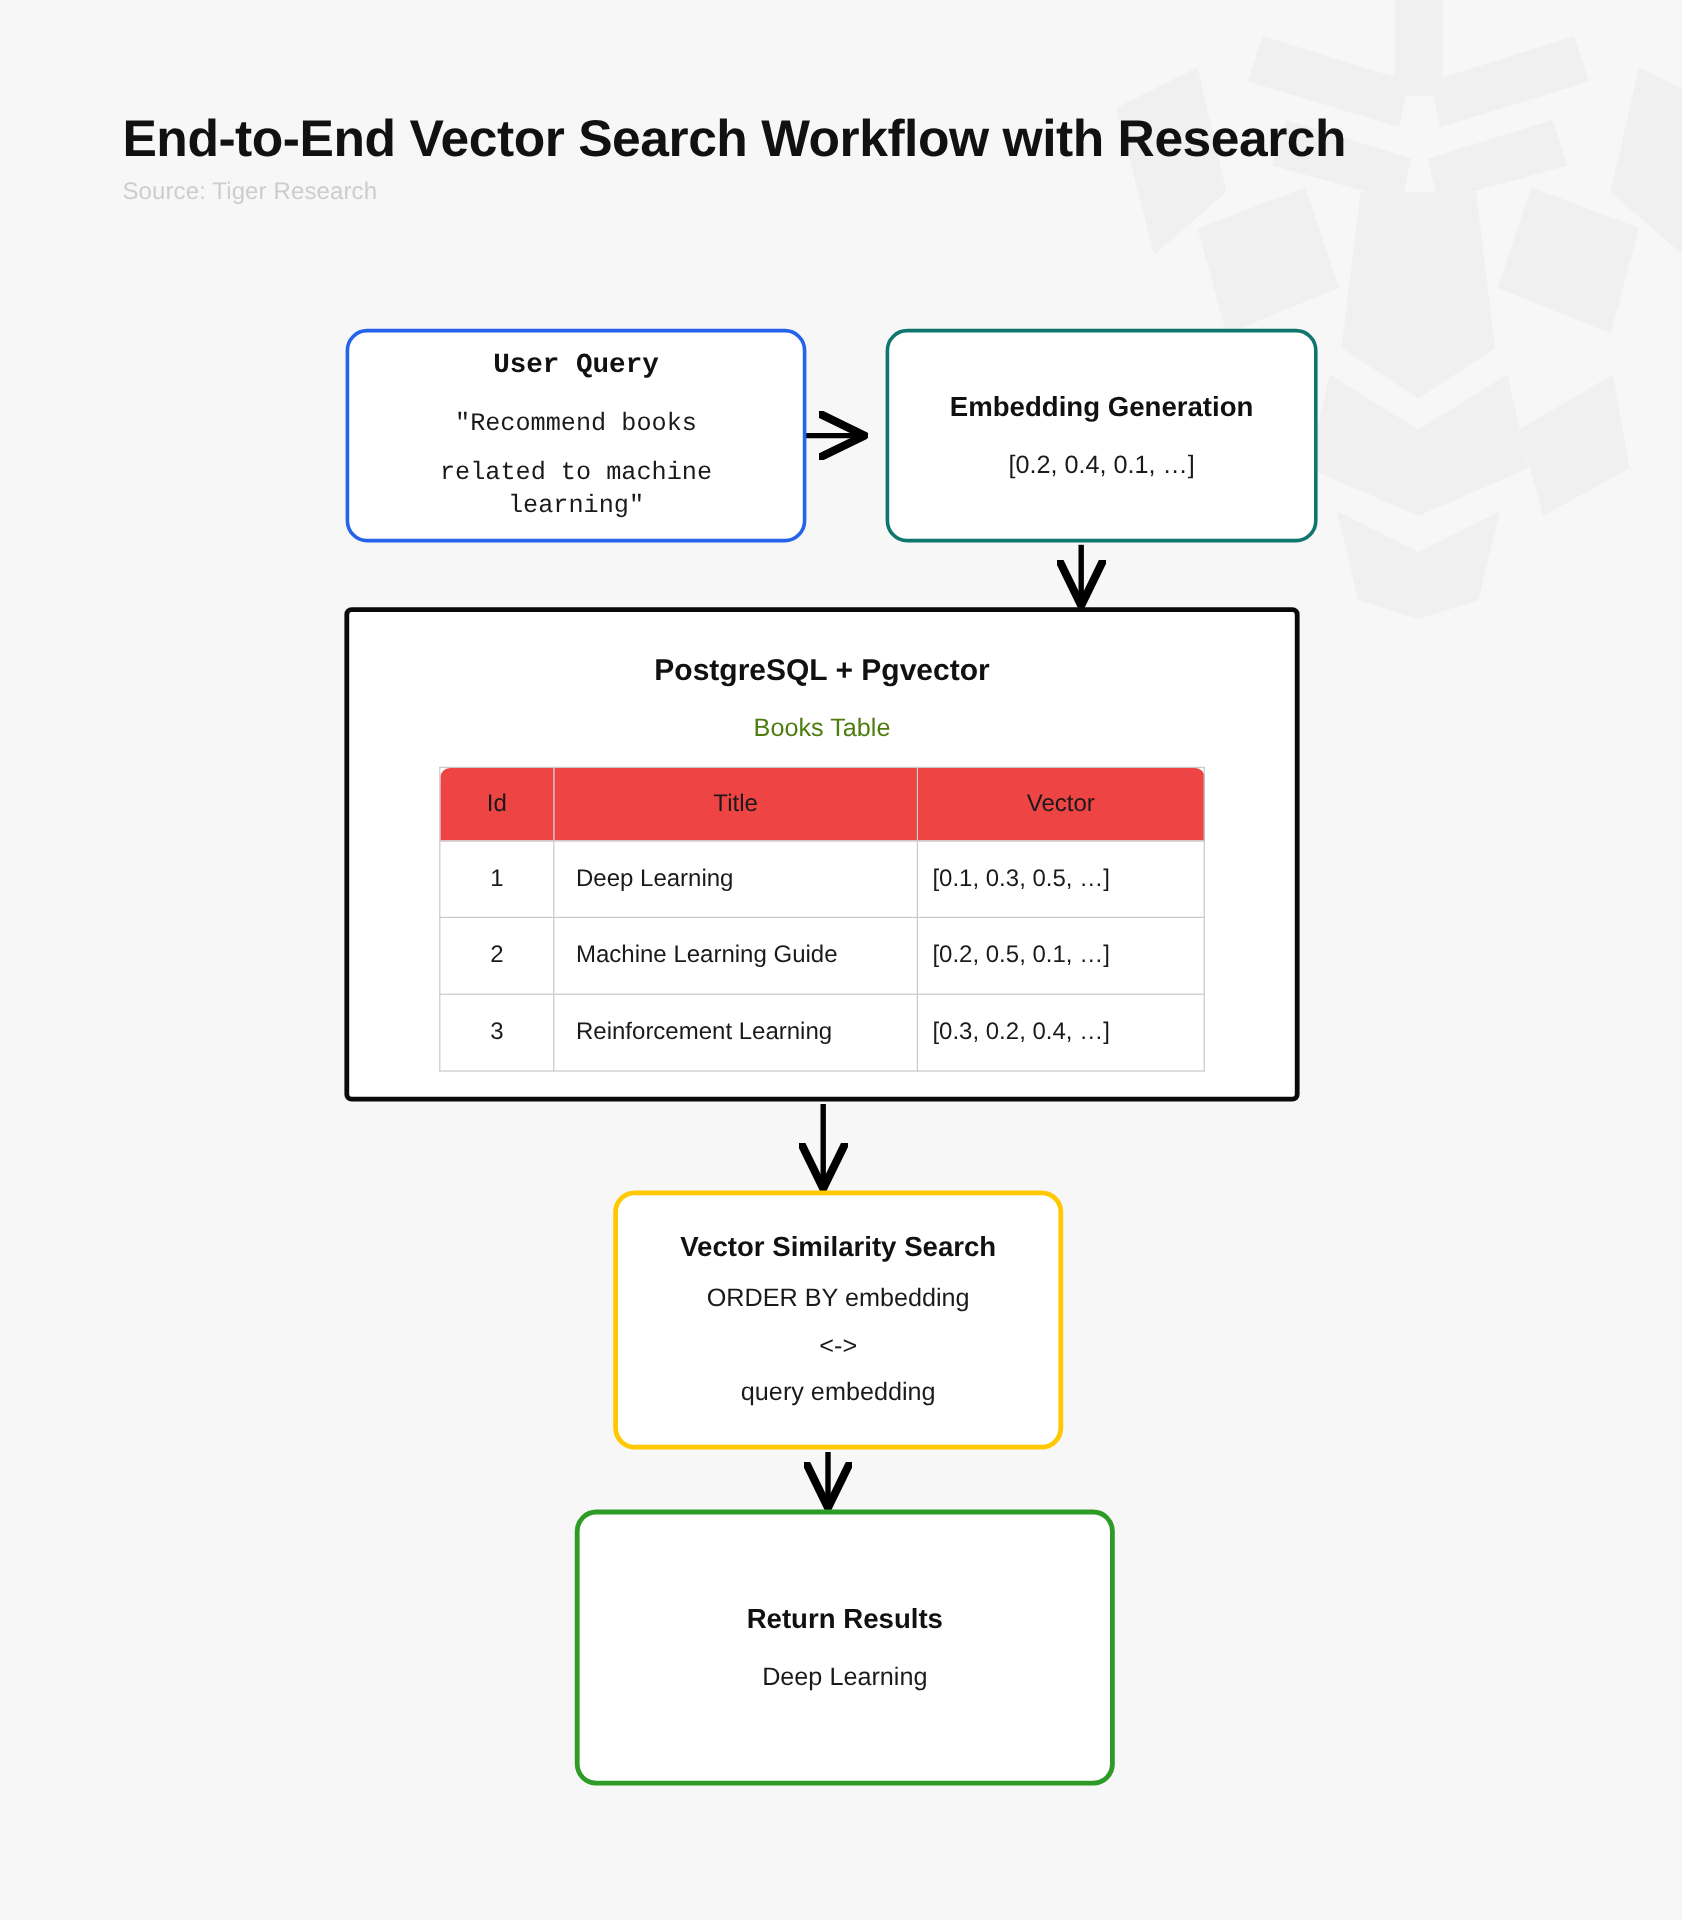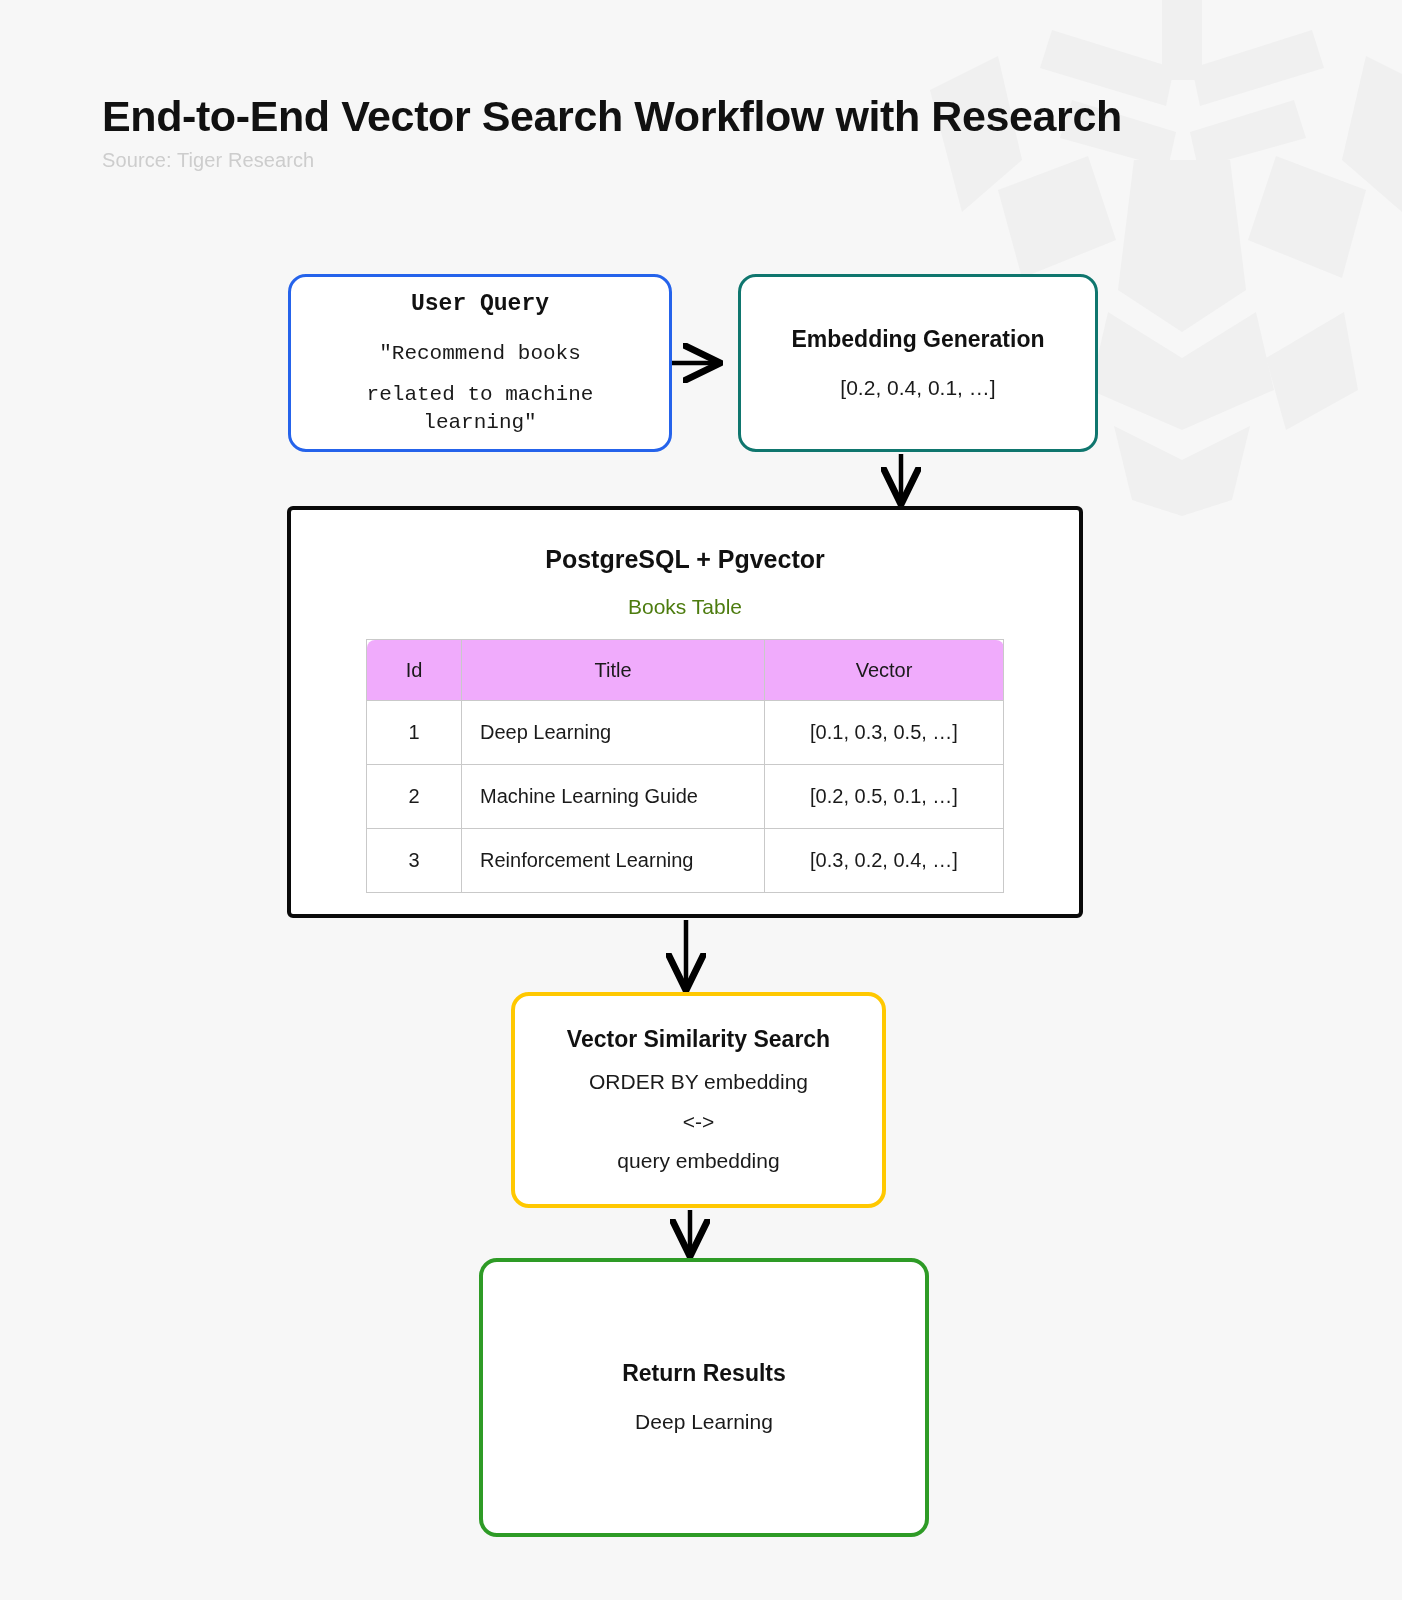--- a/index.html
+++ b/index.html
@@ -128,21 +128,21 @@
 
   #node-vss {
     left: 511px; top: 992px; width: 375px; height: 216px;
     border: 4px solid #ffc800;
     padding: 10px 18px;
   }
   #node-vss .node-title { margin-bottom: 14px; }
   #node-vss .node-line + .node-line { margin-top: 12px; }
 
   #node-return {
-    left: 479px; top: 1258px; width: 450px; height: 279px;
+    left: 479px; top: 1258px; width: 450px; height: 230px;
     border: 4px solid #2e9b26;
     padding: 10px 24px;
   }
   #node-return .node-title { margin-bottom: 20px; }
   #node-return .node-line + .node-line { margin-top: 16px; }
 
   
   #books-table {
     border-collapse: collapse;
     width: 562px;
@@ -151,29 +151,29 @@
   }
   #books-table th, #books-table td {
     border: 1px solid #c9c9c9;
     font-weight: normal;
     font-size: 20px;
     color: #1a1a1a;
     height: 63px;
     padding: 0 12px;
   }
   #books-table thead th {
-    background: #f0abfc;
+    background: #ef4444;
     text-align: center;
     height: 60px;
   }
   #books-table th.col-id, #books-table td.col-id { width: 70px; text-align: center; }
   #books-table th.col-title { width: 278px; }
   #books-table td.col-title { text-align: left; padding-left: 18px; }
   #books-table th.col-vector { width: 214px; }
-  #books-table td.col-vector { text-align: center; }
+  #books-table td.col-vector { text-align: left; }
   #books-table tr:first-child th:first-child { border-top-left-radius: 8px; }
   #books-table tr:first-child th:last-child { border-top-right-radius: 8px; }
   #books-table tbody tr:last-child td:first-child { border-bottom-left-radius: 8px; }
   #books-table tbody tr:last-child td:last-child { border-bottom-right-radius: 8px; }
 </style>
 </head>
 <body>
 
 <svg id="watermark" viewBox="0 0 560 560" xmlns="http://www.w3.org/2000/svg">
   <g fill="#f0f0f0">

